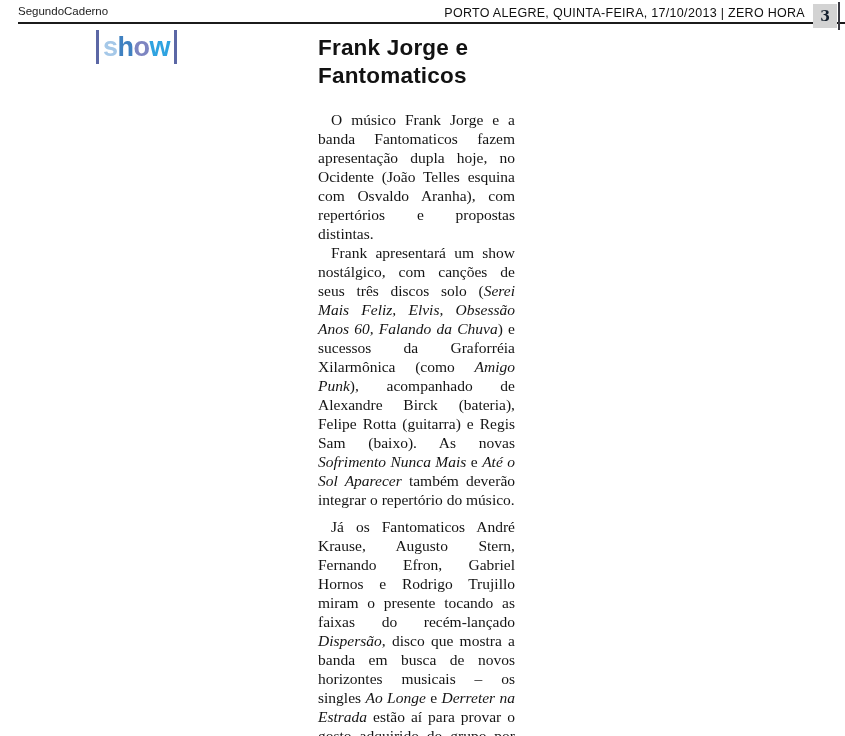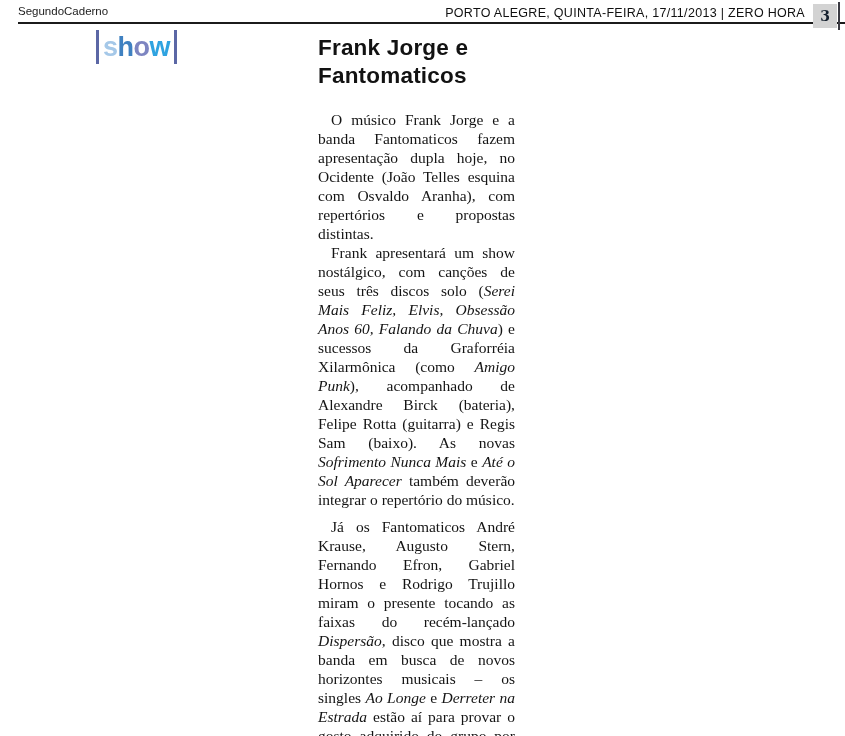--- a/index.html
+++ b/index.html
@@ -87,21 +87,21 @@
   .article-body p.gap-before{margin-top:8px;}
   .article-body .it{font-style:italic;margin-top:12px;}
 </style>
 </head>
 <body>
 
 <div class="page">
 
   <div class="section-label">SegundoCaderno</div>
 
-  <div class="dateline">PORTO ALEGRE, QUINTA-FEIRA, 17/11/2013 | ZERO HORA</div>
+  <div class="dateline">PORTO ALEGRE, QUINTA-FEIRA, 17/10/2013 | ZERO HORA</div>
 
   <div class="header-rule"></div>
 
   <div class="page-number-box">
     <span class="page-number">3</span>
   </div>
   <div class="page-number-bar"></div>
 
   <div class="show-logo">
     <span class="logo-bar" style="background: rgb(91, 103, 165);"></span>

